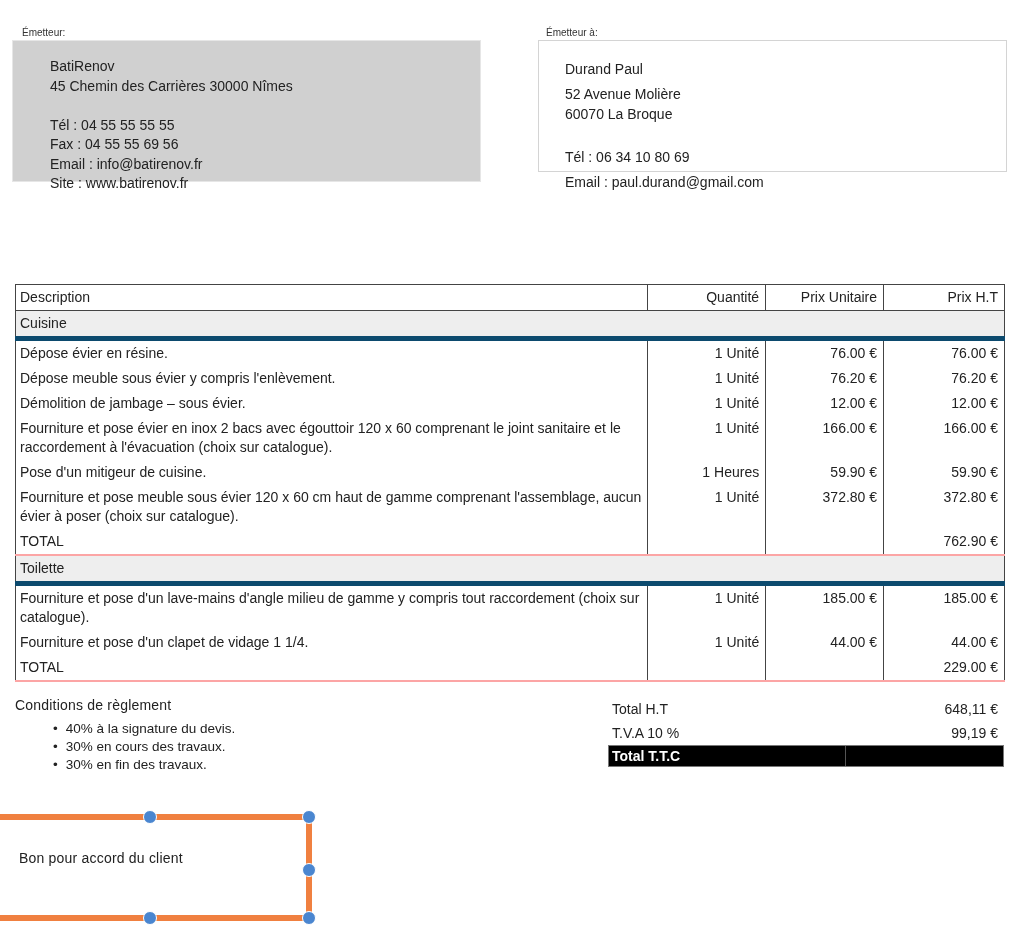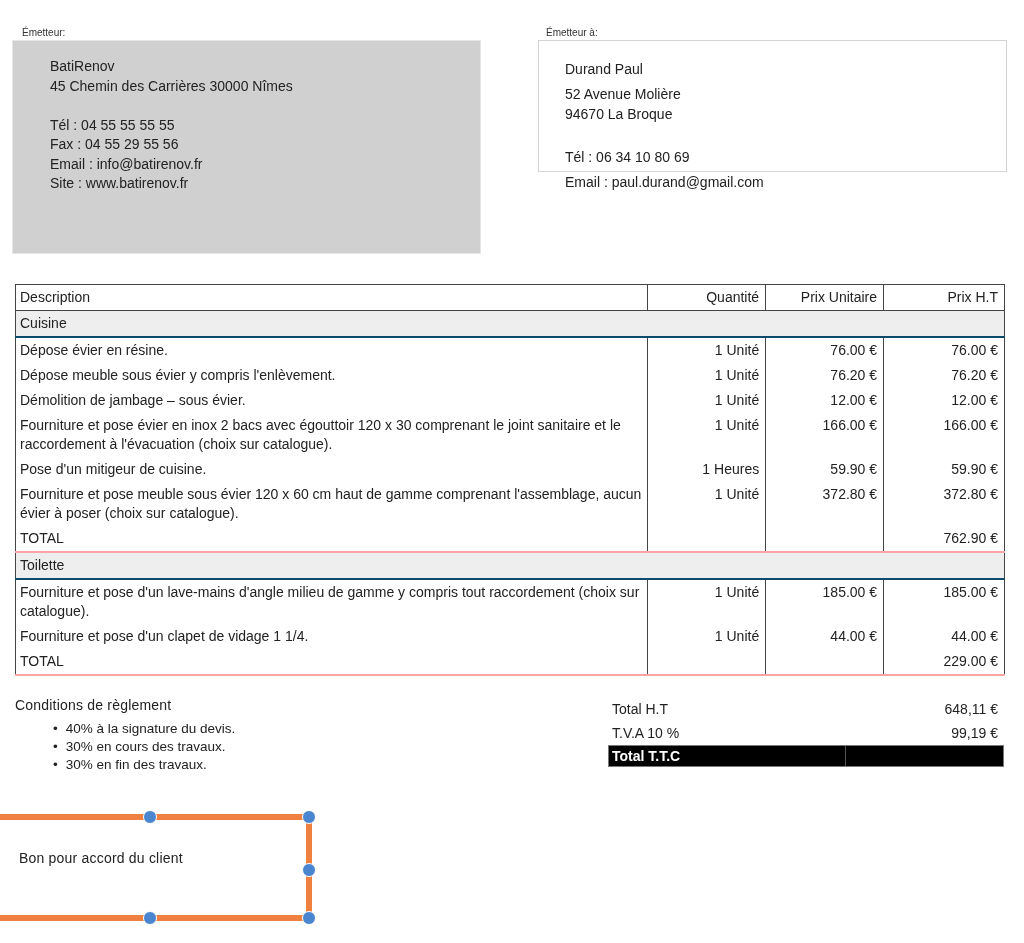--- a/index.html
+++ b/index.html
@@ -4,21 +4,21 @@
 <style>
   * { box-sizing: border-box; margin: 0; padding: 0; }
   html, body { width: 1024px; height: 943px; background: #ffffff; overflow: hidden; }
   body { position: relative; font-family: "Liberation Sans", sans-serif; color: #222; font-size: 14px; }
 
   .label-small { position: absolute; font-size: 10px; color: #333; }
   #lbl-emitter { left: 22px; top: 27px; }
   #lbl-recipient { left: 546px; top: 27px; }
 
   .emitter-box {
-    position: absolute; left: 12px; top: 40px; width: 469px; height: 214px;
+    position: absolute; left: 12px; top: 40px; width: 469px; height: 142px;
     background: #d0d0d0; border: 1px solid #e6e6e6;
     padding: 16px 0 0 37px; font-size: 14px; line-height: 19.5px; color: #222;
   }
   .recipient-box {
     position: absolute; left: 538px; top: 40px; width: 469px; height: 132px;
     background: #fff; border: 1px solid #d4d4d4;
     padding: 18px 0 0 26px; font-size: 14px; color: #222;
   }
   .recipient-box .line { line-height: 20px; }
   .gap { height: 19.5px; }
@@ -26,21 +26,21 @@
   table.items {
     position: absolute; left: 15px; top: 284px; width: 990px;
     border-collapse: collapse; font-size: 14px; color: #222;
   }
   table.items td, table.items th {
     border-left: 1px solid #444; border-right: 1px solid #444;
     padding: 3px 4px; vertical-align: top; font-weight: normal; line-height: 19px;
   }
   table.items th { border-top: 1px solid #444; border-bottom: 1px solid #444; text-align: left; height: 25px; }
   table.items th.num, table.items td.num { text-align: right; padding-right: 6px; }
-  table.items tr.section td { background: #eeeeee; border-top: 1px solid #444; border-bottom: 2px solid #0c4a6e; height: 25px; }
+  table.items tr.section td { background: #eeeeee; border-top: 1px solid #444; border-bottom: 5px solid #0c4a6e; height: 25px; }
   table.items tr.item td { padding-top: 3px; padding-bottom: 3px; }
   table.items tr.total td { border-bottom: 2px solid #fca5a5; }
   col.c-desc { width: 633px; }
   col.c-qty { width: 118px; }
   col.c-pu { width: 118px; }
   col.c-pht { width: 121px; }
 
   .conditions { position: absolute; left: 15px; top: 697px; font-size: 14px; color: #222; }
   .conditions .title { letter-spacing: 0.2px; }
   .conditions ul { list-style: none; margin-top: 7px; margin-left: 38px; font-size: 13.5px; line-height: 18px; }
@@ -71,30 +71,30 @@
 </style>
 </head>
 <body>
 
 <div class="label-small" id="lbl-emitter">Émetteur:</div>
 <div class="emitter-box">
   <div>BatiRenov</div>
   <div>45 Chemin des Carrières 30000 Nîmes</div>
   <div class="gap"></div>
   <div>Tél : 04 55 55 55 55</div>
-  <div>Fax : 04 55 29 55 56</div>
+  <div>Fax : 04 55 55 69 56</div>
   <div>Email : info@batirenov.fr</div>
   <div>Site : www.batirenov.fr</div>
 </div>
 
 <div class="label-small" id="lbl-recipient">Émetteur à:</div>
 <div class="recipient-box">
   <div class="line" style="margin-bottom:5px;">Durand Paul</div>
   <div class="line">52 Avenue Molière</div>
-  <div class="line">94670 La Broque</div>
+  <div class="line">60070 La Broque</div>
   <div style="height:23px"></div>
   <div class="line" style="margin-bottom:5px;">Tél : 06 34 10 80 69</div>
   <div class="line">Email : paul.durand@gmail.com</div>
 </div>
 
 <table class="items">
   <colgroup>
       <col class="c-desc">
       <col class="c-qty">
       <col class="c-pu">
@@ -124,21 +124,21 @@
       <td class="num">76.20 €</td>
       <td class="num">76.20 €</td>
     </tr>
     <tr class="item">
       <td>Démolition de jambage – sous évier.</td>
       <td class="num">1 Unité</td>
       <td class="num">12.00 €</td>
       <td class="num">12.00 €</td>
     </tr>
     <tr class="item">
-      <td>Fourniture et pose évier en inox 2 bacs avec égouttoir 120 x 30 comprenant le joint sanitaire et le raccordement à l'évacuation (choix sur catalogue).</td>
+      <td>Fourniture et pose évier en inox 2 bacs avec égouttoir 120 x 60 comprenant le joint sanitaire et le raccordement à l'évacuation (choix sur catalogue).</td>
       <td class="num">1 Unité</td>
       <td class="num">166.00 €</td>
       <td class="num">166.00 €</td>
     </tr>
     <tr class="item">
       <td>Pose d'un mitigeur de cuisine.</td>
       <td class="num">1 Heures</td>
       <td class="num">59.90 €</td>
       <td class="num">59.90 €</td>
     </tr>

